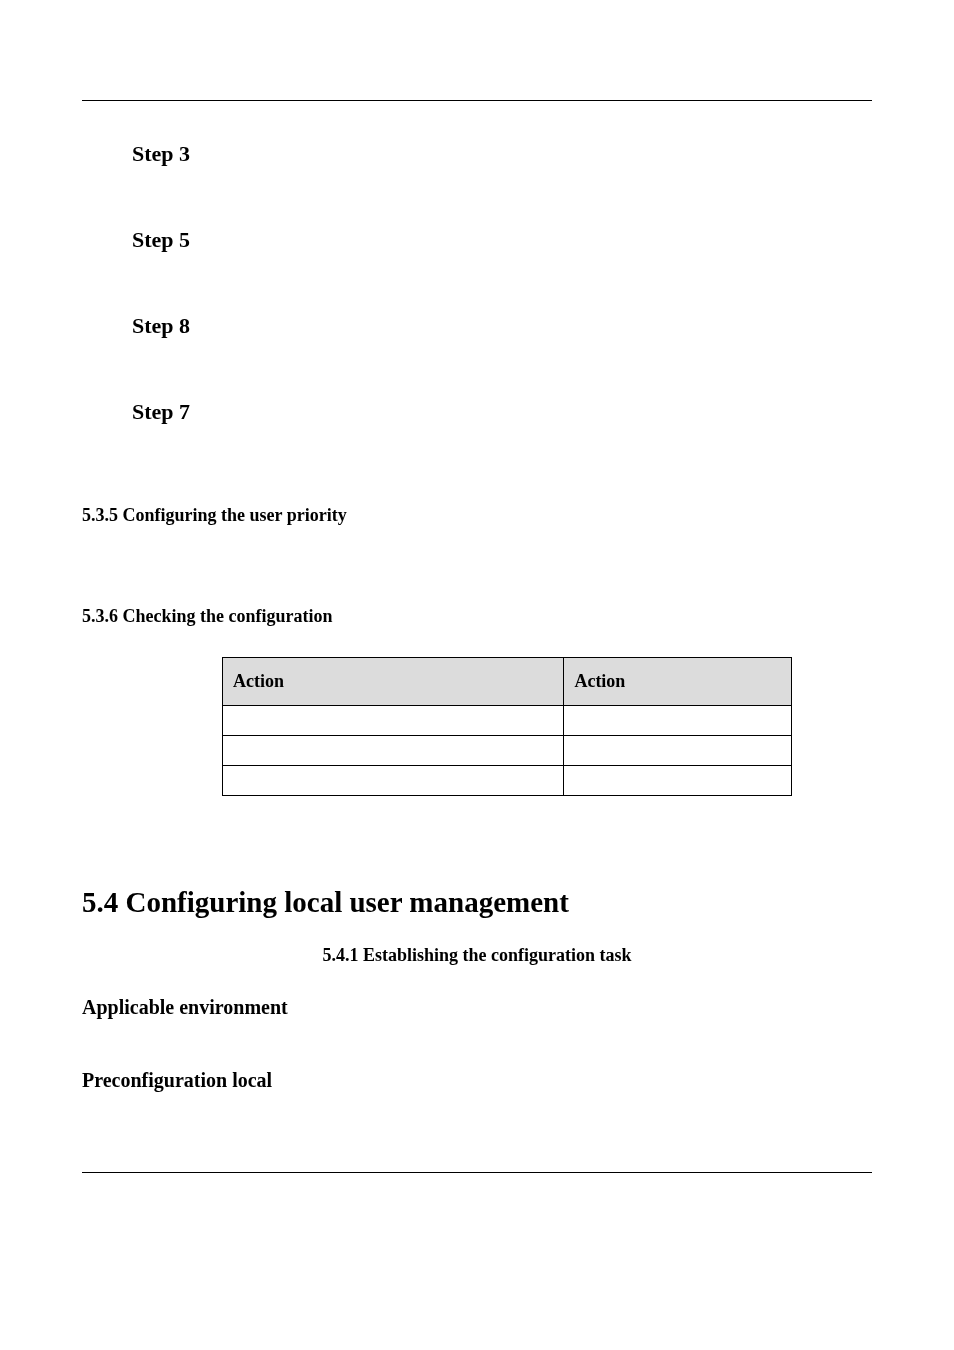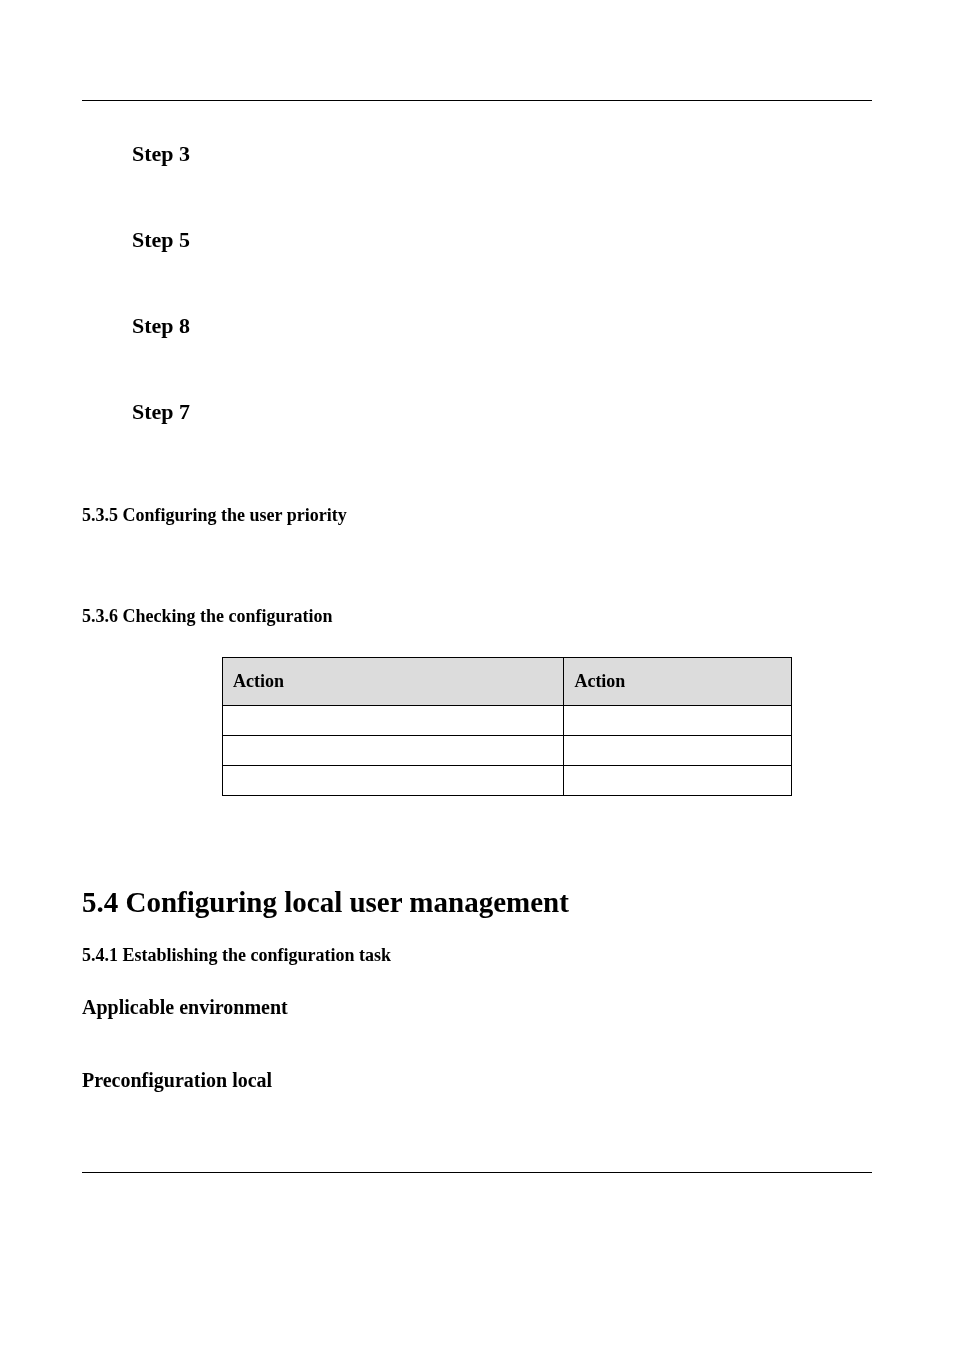--- a/index.html
+++ b/index.html
@@ -110,19 +110,19 @@
       <tr>
         <td></td>
         <td></td>
       </tr>
     </tbody>
   </table>
 </div>
 
 <div class="h1">5.4 Configuring local user management</div>
 
-<div class="h2" style="margin-top:26px;">5.4.1 Establishing the configuration task</div>
+<div class="h2" style="margin-top:26px;text-align:center;">5.4.1 Establishing the configuration task</div>
 
 <div class="h3">Applicable environment</div>
 
 <div class="h3" style="margin-top:50px;">Preconfiguration local</div>
 
 <div class="bottom-rule"></div>
 
 </body></html>

